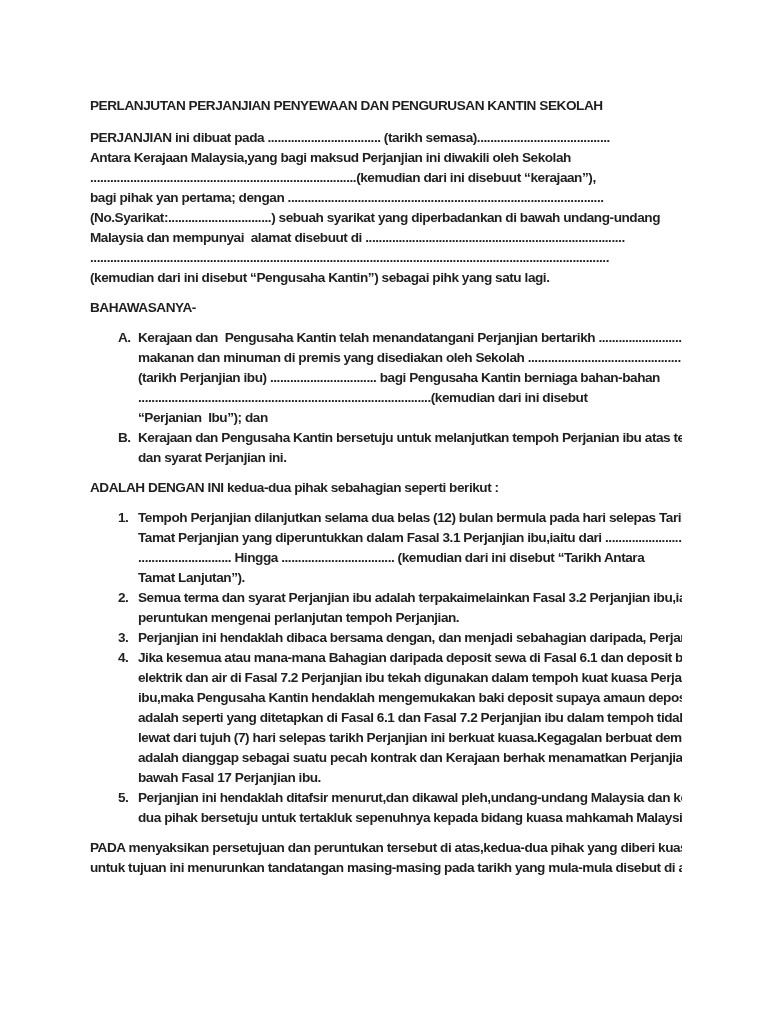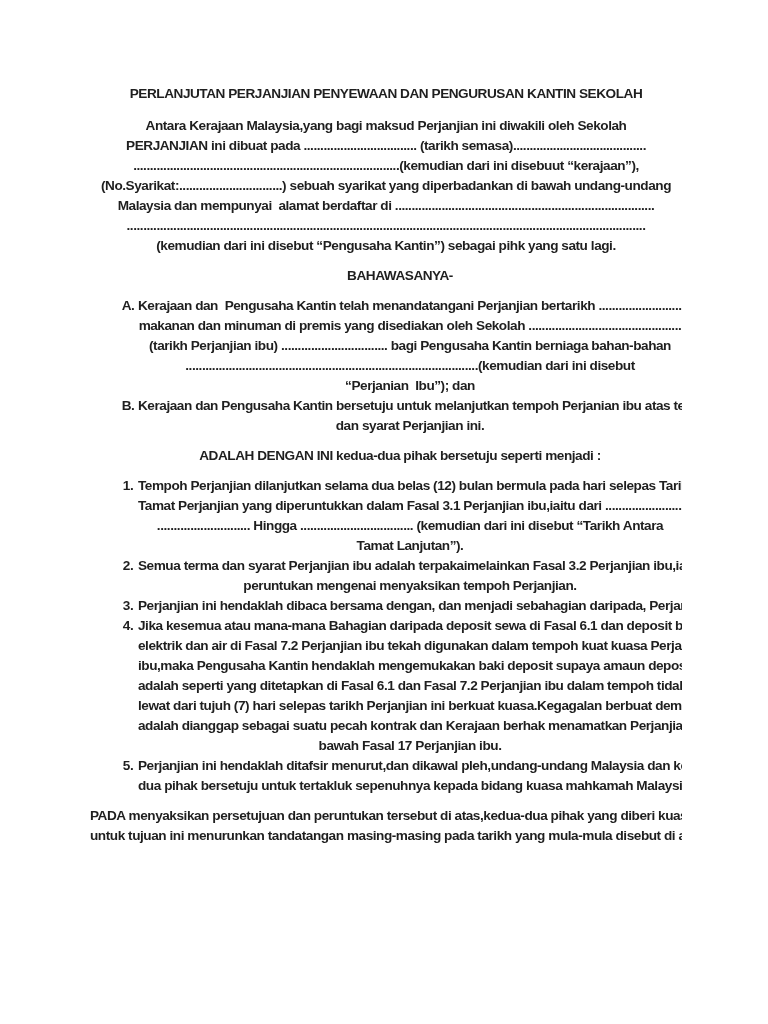--- a/index.html
+++ b/index.html
@@ -15,38 +15,36 @@
     overflow: hidden;
     font-family: "Liberation Sans", sans-serif;
     font-weight: 700;
     font-size: 13.6px;
     letter-spacing: -0.45px;
     color: #1f1f1f;
   }
   .content {
     position: absolute;
     left: 90px;
-    top: 84px;
+    top: 96px;
     width: 592px;
-    text-align: center;
   }
   .line {
     white-space: pre;
     line-height: 20px;
     overflow: hidden;
   }
   .title {
     margin-bottom: 12px;
   }
   .para {
     margin-bottom: 10px;
   }
   .heading {
     margin-bottom: 10px;
-    margin-left: 28px;
   }
   .item {
     display: flex;
     padding-left: 28px;
   }
   .item .label {
     width: 20px;
     flex: 0 0 20px;
     line-height: 20px;
   }
@@ -60,25 +58,26 @@
 </style>
 </head>
 <body>
 
 <div class="page">
   <div class="content">
 
     <div class="title line">PERLANJUTAN PERJANJIAN PENYEWAAN DAN PENGURUSAN KANTIN SEKOLAH</div>
 
     <div class="para">
+      <div class="line">PERJANJIAN ini dibuat pada .................................. (tarikh semasa)........................................</div>
       <div class="line">Antara Kerajaan Malaysia,yang bagi maksud Perjanjian ini diwakili oleh Sekolah</div>
-      <div class="line">PERJANJIAN ini dibuat pada .................................. (tarikh semasa)........................................</div>
       <div class="line">................................................................................(kemudian dari ini disebuut “kerajaan”),</div>
+      <div class="line">bagi pihak yan pertama; dengan ...............................................................................................</div>
       <div class="line">(No.Syarikat:...............................) sebuah syarikat yang diperbadankan di bawah undang-undang</div>
-      <div class="line">Malaysia dan mempunyai  alamat berdaftar di ..............................................................................</div>
+      <div class="line">Malaysia dan mempunyai  alamat disebuut di ..............................................................................</div>
       <div class="line">............................................................................................................................................................</div>
       <div class="line">(kemudian dari ini disebut “Pengusaha Kantin”) sebagai pihk yang satu lagi.</div>
     </div>
 
     <div class="heading line">BAHAWASANYA-</div>
 
     <div class="para">
       <div class="item">
         <div class="label line">A.</div>
         <div class="item-text">
@@ -91,37 +90,37 @@
       </div>
       <div class="item">
         <div class="label line">B.</div>
         <div class="item-text">
           <div class="line">Kerajaan dan Pengusaha Kantin bersetuju untuk melanjutkan tempoh Perjanian ibu atas terma</div>
           <div class="line">dan syarat Perjanjian ini.</div>
         </div>
       </div>
     </div>
 
-    <div class="heading line para">ADALAH DENGAN INI kedua-dua pihak bersetuju seperti menjadi :</div>
+    <div class="heading line para">ADALAH DENGAN INI kedua-dua pihak sebahagian seperti berikut :</div>
 
     <div class="para">
       <div class="item">
         <div class="label line">1.</div>
         <div class="item-text">
           <div class="line">Tempoh Perjanjian dilanjutkan selama dua belas (12) bulan bermula pada hari selepas Tarikh</div>
           <div class="line">Tamat Perjanjian yang diperuntukkan dalam Fasal 3.1 Perjanjian ibu,iaitu dari ........................</div>
           <div class="line">............................ Hingga .................................. (kemudian dari ini disebut “Tarikh Antara</div>
           <div class="line">Tamat Lanjutan”).</div>
         </div>
       </div>
       <div class="item">
         <div class="label line">2.</div>
         <div class="item-text">
           <div class="line">Semua terma dan syarat Perjanjian ibu adalah terpakaimelainkan Fasal 3.2 Perjanjian ibu,iaitu</div>
-          <div class="line">peruntukan mengenai menyaksikan tempoh Perjanjian.</div>
+          <div class="line">peruntukan mengenai perlanjutan tempoh Perjanjian.</div>
         </div>
       </div>
       <div class="item">
         <div class="label line">3.</div>
         <div class="item-text">
           <div class="line">Perjanjian ini hendaklah dibaca bersama dengan, dan menjadi sebahagian daripada, Perjanjian</div>
         </div>
       </div>
       <div class="item">
         <div class="label line">4.</div>

